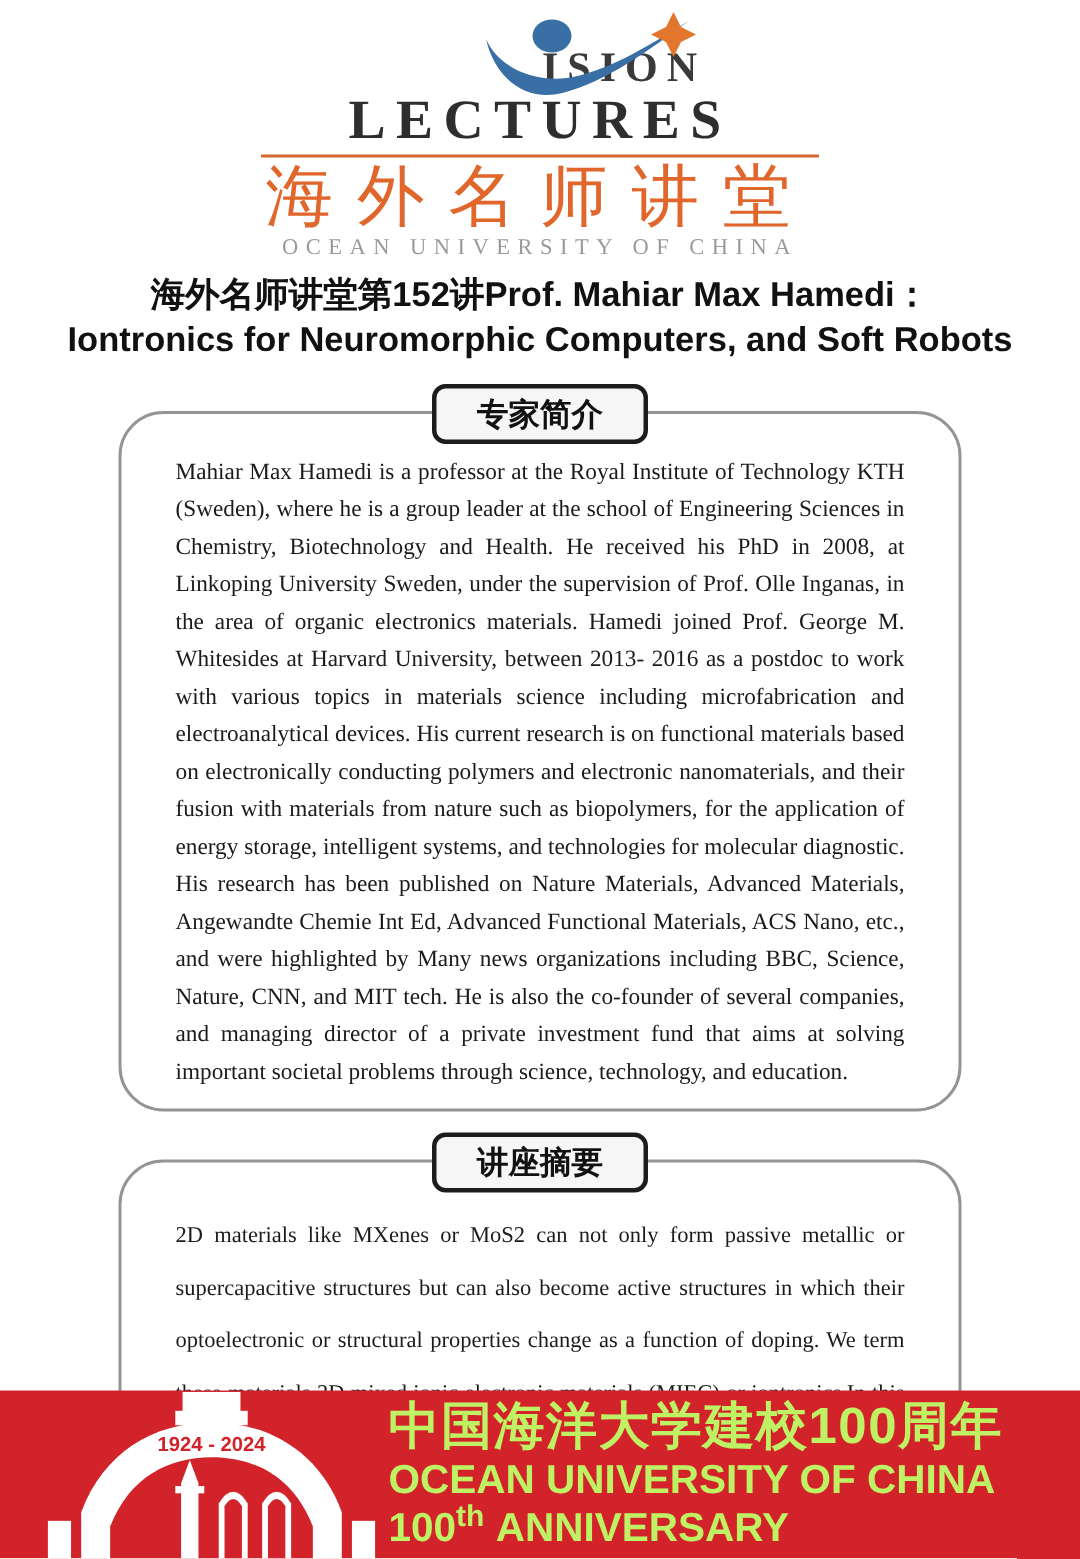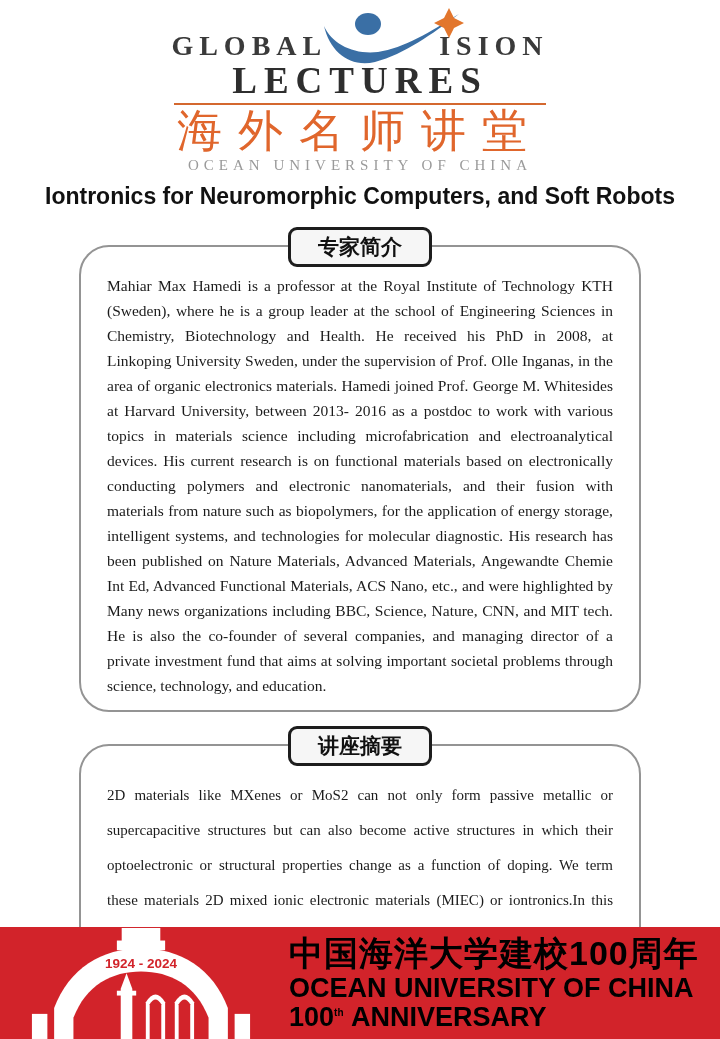--- a/index.html
+++ b/index.html
@@ -19,64 +19,64 @@
   .logo-ouc { font-family:"Liberation Serif", serif; font-size:15px; letter-spacing:5px; color:#9a9a9a; margin-top:2px; }
 
   
   .title-block { margin-top:8px; text-align:center; font-weight:800; font-size:23px; line-height:1.28; color:#111; }
 
   
   .section { position:relative; width:562px; margin:0 auto; }
   .section-profile { margin-top:33px; }
   .section-abstract { margin-top:32px; }
   .section-badge { position:absolute; top:-18px; left:50%; transform:translateX(-50%); background:#f6f6f6; border:3px solid #1d1d1d; border-radius:9px; padding:3px 27px; font-size:21px; font-weight:800; color:#111; z-index:2; white-space:nowrap; }
-  .section-box { border:2px solid #949494; border-radius:30px; background:#fff; padding:26px 26px 12px; }
+  .section-box { border:2px solid #949494; border-radius:30px; background:#fff; padding:26px 36px 12px; }
   .body-text { font-family:"Liberation Serif", serif; color:#1b1b1b; text-align:justify; }
   .bio-text { font-size:15.5px; line-height:25px; }
   .abstract-text { font-size:15px; line-height:35px; padding-top:6px; padding-bottom:8px; }
 
   
   .schedule-row { display:flex; align-items:flex-start; margin:51px 0 0 52px; }
   .schedule-badge { border:2px solid #8a8a8a; border-radius:9px; background:#f4f4f4; padding:6px 26px; font-size:20px; font-weight:800; color:#111; box-shadow:0 1px 1px rgba(0,0,0,0.15); }
   .schedule-info { margin-left:30px; font-family:"Liberation Serif", serif; font-size:19px; color:#1b1b1b; line-height:36px; margin-top:-6px; }
 
   
   .banner { position:absolute; left:0; bottom:0; width:720px; height:112px; background:#D2232A; display:flex; align-items:center; }
   .banner-logo { margin-left:30px; width:222px; height:116px; flex:none; }
-  .banner-text { margin-left:37px; color:#000000; line-height:1.06; }
+  .banner-text { margin-left:7px; color:#bef264; line-height:1.06; }
   .banner-cn { font-size:34px; font-weight:800; letter-spacing:1px; }
   .banner-en1 { font-size:27px; font-weight:800; margin-top:3px; }
   .banner-en2 { font-size:27px; font-weight:800; }
-  .banner-en2 sup { font-size:10px; }
+  .banner-en2 sup { font-size:20px; }
 </style>
 </head>
 <body>
 
 <div class="poster">
 
   <div class="logo-block">
     <div class="logo-row1">
-      <span class="logo-word">GLOBAL</span>
       <span class="logo-gap"></span>
       <span class="logo-word">ISION</span>
       <span class="swoosh-wrap">
         <svg width="152" height="58" viewBox="0 0 152 58">
           <ellipse cx="50" cy="16" rx="13" ry="11" fill="#3A6FA5"></ellipse>
           <path d="M6,18 C12,44 32,60 57,54 C87,46 114,26 141,6 C112,24 86,40 60,44 C36,47 14,36 6,18 Z" fill="#3A6FA5"></path>
           <polygon points="131,0 136,10 146,15 136,20 131,30 126,20 116,15 126,10" fill="#E2762D"></polygon>
         </svg>
       </span>
     </div>
     <div class="logo-lectures">LECTURES</div>
     <div class="logo-rule"></div>
     <div class="logo-seal">海外名师讲堂</div>
     <div class="logo-ouc">OCEAN UNIVERSITY OF CHINA</div>
   </div>
 
   <div class="title-block">
+    <div>海外名师讲堂第152讲Prof. Mahiar Max Hamedi：</div>
     <div>Iontronics for Neuromorphic Computers, and Soft Robots</div>
   </div>
 
   <div class="section section-profile">
     <div class="section-badge">专家简介</div>
     <div class="section-box">
       <p class="body-text bio-text">Mahiar Max Hamedi is a professor at the Royal Institute of Technology KTH (Sweden), where he is a group leader at the school of Engineering Sciences in Chemistry, Biotechnology and Health. He received his PhD in 2008, at Linkoping University Sweden, under the supervision of Prof. Olle Inganas, in the area of organic electronics materials. Hamedi joined Prof. George M. Whitesides at Harvard University, between 2013- 2016 as a postdoc to work with various topics in materials science including microfabrication and electroanalytical devices. His current research is on functional materials based on electronically conducting polymers and electronic nanomaterials, and their fusion with materials from nature such as biopolymers, for the application of energy storage, intelligent systems, and technologies for molecular diagnostic. His research has been published on Nature Materials, Advanced Materials, Angewandte Chemie Int Ed, Advanced Functional Materials, ACS Nano, etc., and were highlighted by Many news organizations including BBC, Science, Nature, CNN, and MIT tech. He is also the co-founder of several companies, and managing director of a private investment fund that aims at solving important societal problems through science, technology, and education.</p>
     </div>
   </div>
 

